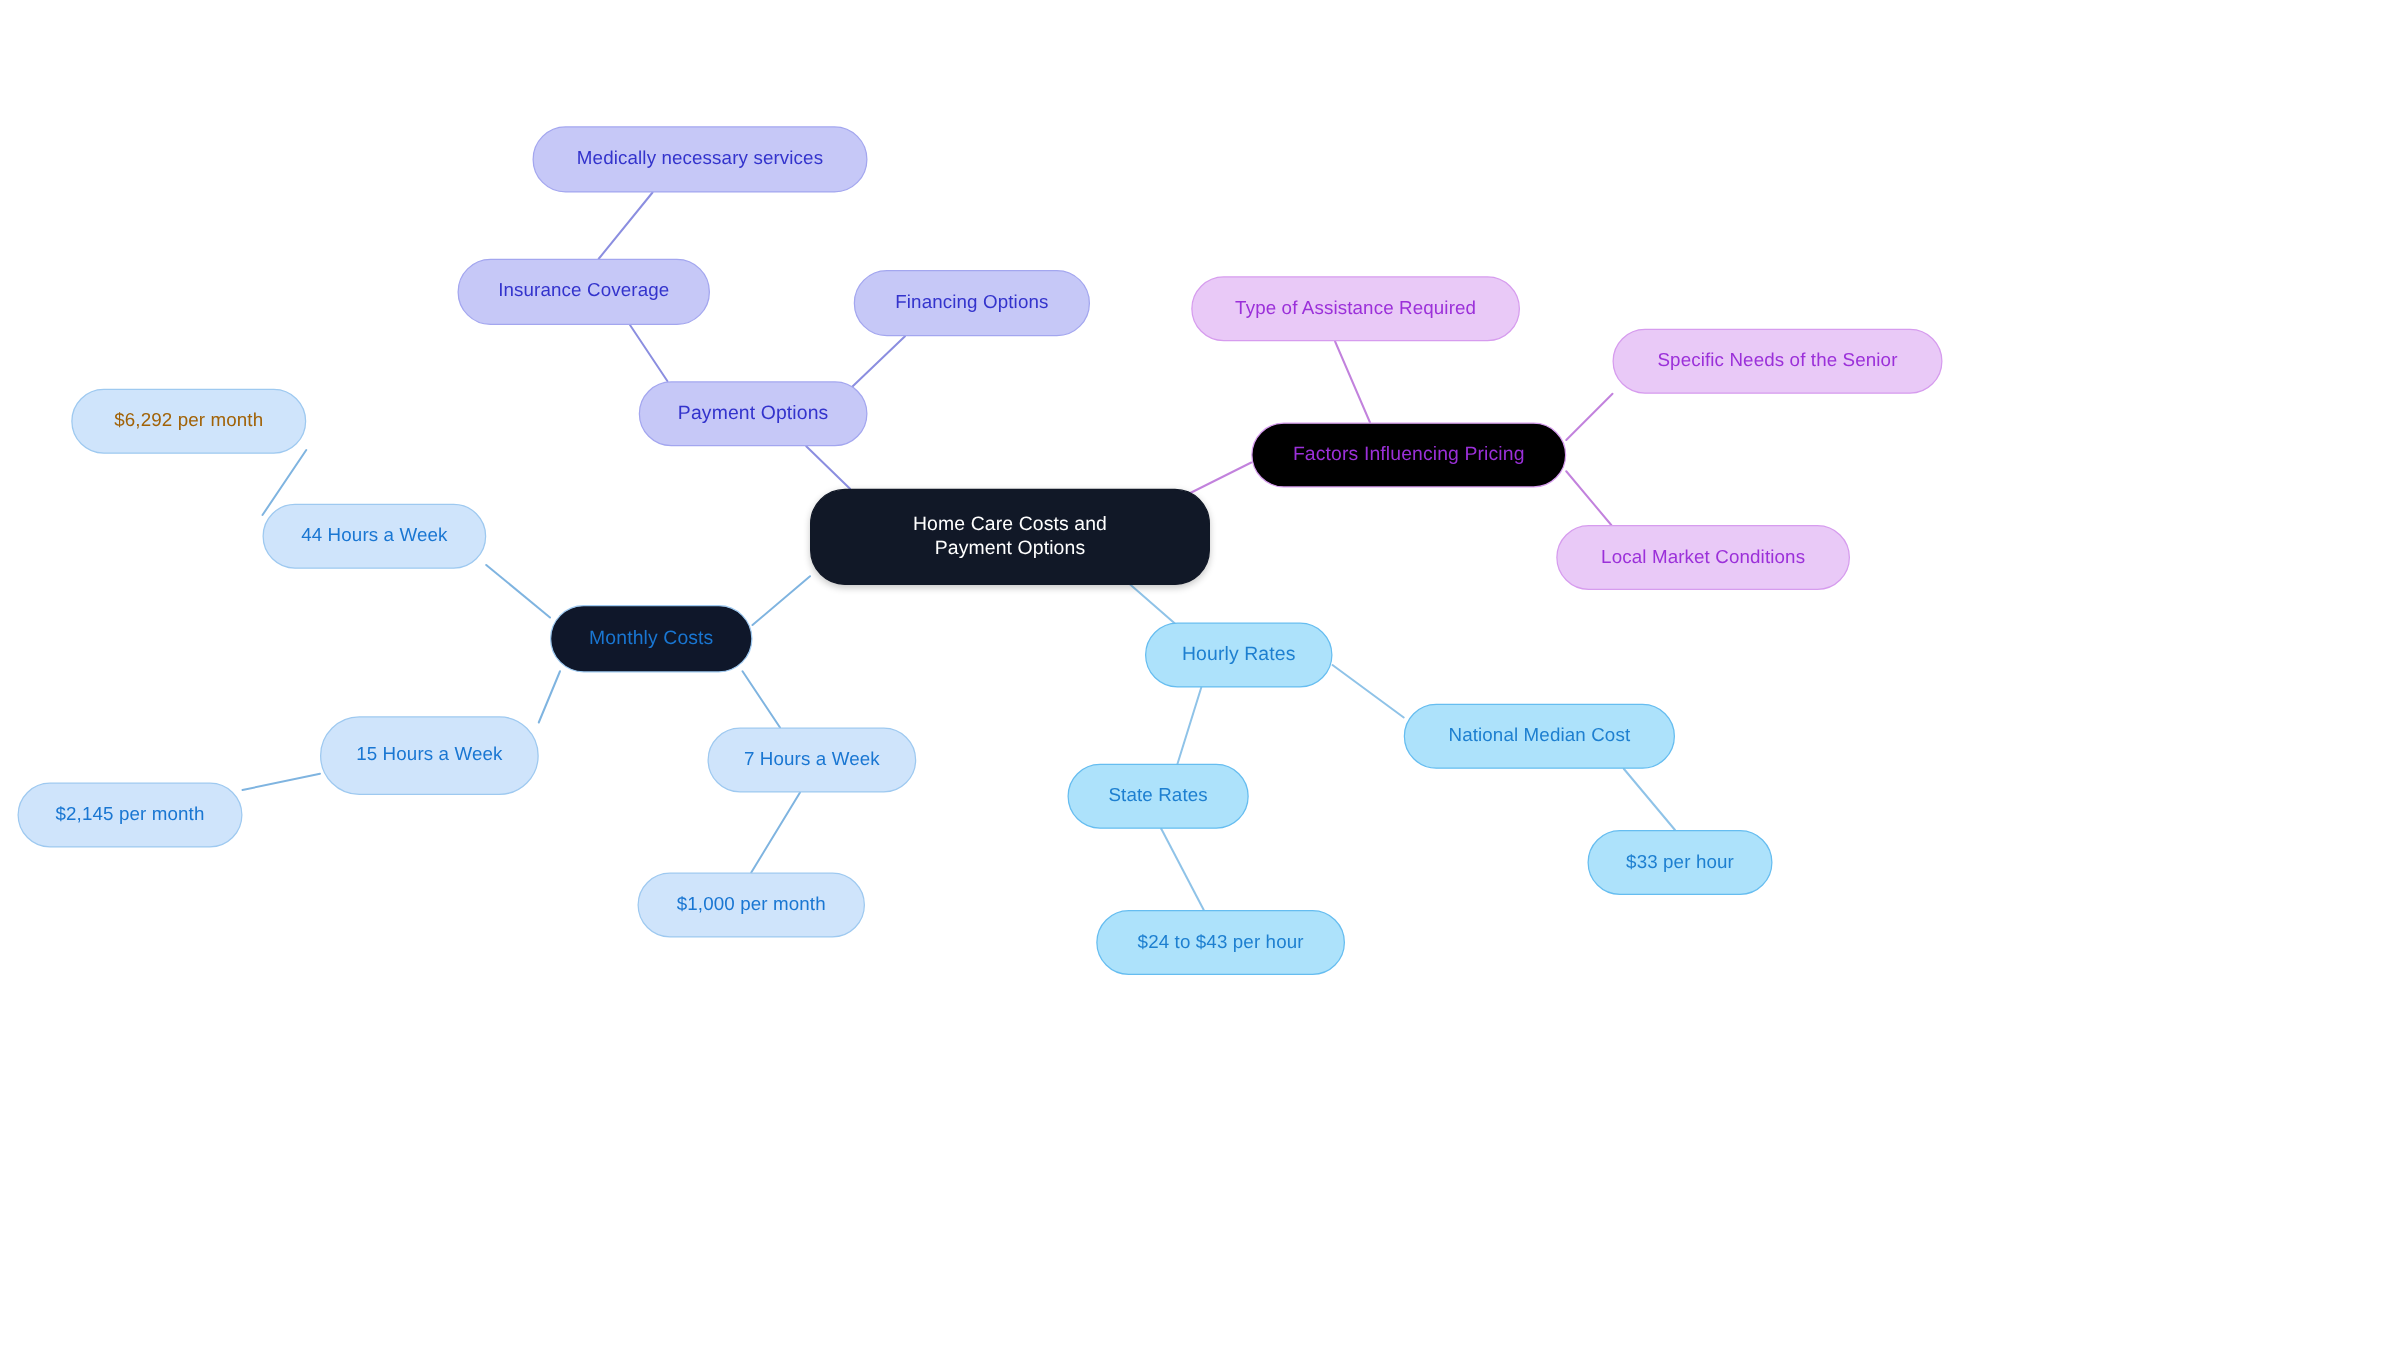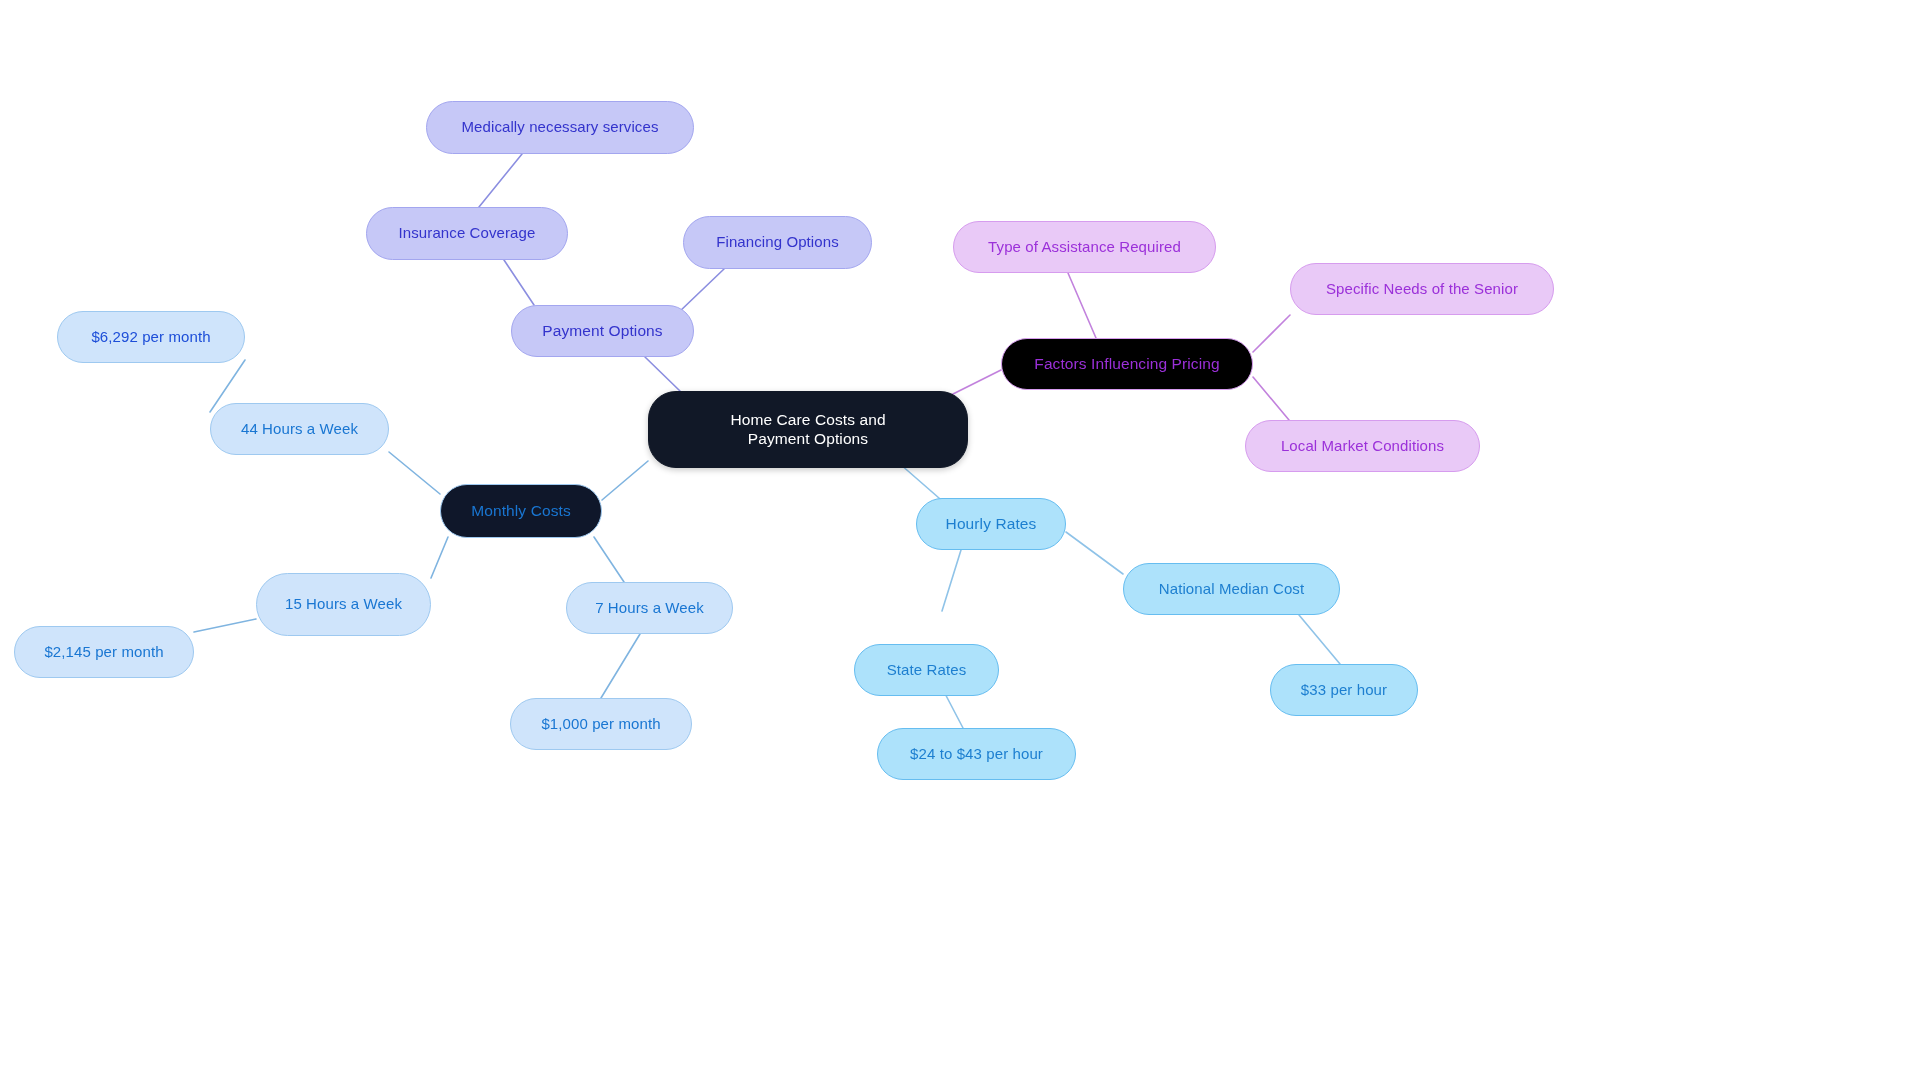--- a/index.html
+++ b/index.html
@@ -71,31 +71,31 @@
       <line x1="933" y1="404" x2="1001" y2="370" stroke="#c282dd" stroke-width="1.6" stroke-linecap="round"></line>
       <line x1="1096" y1="338" x2="1068" y2="273" stroke="#c282dd" stroke-width="1.6" stroke-linecap="round"></line>
       <line x1="1253" y1="352" x2="1290" y2="315" stroke="#c282dd" stroke-width="1.6" stroke-linecap="round"></line>
       <line x1="1253" y1="377" x2="1289" y2="420" stroke="#c282dd" stroke-width="1.6" stroke-linecap="round"></line>
     </svg>
   <div id="node-layer">
       <div class="node root" style="left: 648px; top: 391px; width: 320px; height: 77px; background: rgb(17, 24, 39); border-color: rgb(17, 24, 39); color: rgb(255, 255, 255); font-size: 15.5px; font-weight: 400;"><span>Home Care Costs and
 Payment Options</span></div>
       <div class="node" style="left: 440px; top: 484px; width: 162px; height: 54px; background: #0f172a; border-color: rgb(158, 201, 240); color: rgb(25, 118, 210); font-size: 15.5px; font-weight: 400;"><span>Monthly Costs</span></div>
       <div class="node" style="left: 210px; top: 403px; width: 179px; height: 52px; background: rgb(207, 228, 251); border-color: rgb(158, 201, 240); color: rgb(25, 118, 210); font-size: 15px; font-weight: 400;"><span>44 Hours a Week</span></div>
-      <div class="node" style="left: 57px; top: 311px; width: 188px; height: 52px; background: rgb(207, 228, 251); border-color: rgb(158, 201, 240); color: #1d4ed8; font-size: 15px; font-weight: 400;"><span>$6,292 per month</span></div>
+      <div class="node" style="left: 57px; top: 311px; width: 188px; height: 52px; background: rgb(207, 228, 251); border-color: rgb(158, 201, 240); color: #a16207; font-size: 15px; font-weight: 400;"><span>$6,292 per month</span></div>
       <div class="node" style="left: 256px; top: 573px; width: 175px; height: 63px; background: rgb(207, 228, 251); border-color: rgb(158, 201, 240); color: rgb(25, 118, 210); font-size: 15px; font-weight: 400;"><span>15 Hours a Week</span></div>
       <div class="node" style="left: 14px; top: 626px; width: 180px; height: 52px; background: rgb(207, 228, 251); border-color: rgb(158, 201, 240); color: rgb(25, 118, 210); font-size: 15px; font-weight: 400;"><span>$2,145 per month</span></div>
       <div class="node" style="left: 566px; top: 582px; width: 167px; height: 52px; background: rgb(207, 228, 251); border-color: rgb(158, 201, 240); color: rgb(25, 118, 210); font-size: 15px; font-weight: 400;"><span>7 Hours a Week</span></div>
       <div class="node" style="left: 510px; top: 698px; width: 182px; height: 52px; background: rgb(207, 228, 251); border-color: rgb(158, 201, 240); color: rgb(25, 118, 210); font-size: 15px; font-weight: 400;"><span>$1,000 per month</span></div>
       <div class="node" style="left: 511px; top: 305px; width: 183px; height: 52px; background: rgb(198, 200, 247); border-color: rgb(163, 166, 239); color: rgb(51, 51, 204); font-size: 15.5px; font-weight: 400;"><span>Payment Options</span></div>
       <div class="node" style="left: 366px; top: 207px; width: 202px; height: 53px; background: rgb(198, 200, 247); border-color: rgb(163, 166, 239); color: rgb(51, 51, 204); font-size: 15px; font-weight: 400; align-items: center;"><span>Insurance Coverage</span></div>
       <div class="node" style="left: 426px; top: 101px; width: 268px; height: 53px; background: rgb(198, 200, 247); border-color: rgb(163, 166, 239); color: rgb(51, 51, 204); font-size: 15px; font-weight: 400;"><span>Medically necessary services</span></div>
       <div class="node" style="left: 683px; top: 216px; width: 189px; height: 53px; background: rgb(198, 200, 247); border-color: rgb(163, 166, 239); color: rgb(51, 51, 204); font-size: 15px; font-weight: 400;"><span>Financing Options</span></div>
       <div class="node" style="left: 916px; top: 498px; width: 150px; height: 52px; background: rgb(173, 226, 251); border-color: rgb(102, 189, 240); color: rgb(29, 127, 208); font-size: 15.5px; font-weight: 400;"><span>Hourly Rates</span></div>
-      <div class="node" style="left: 854px; top: 611px; width: 145px; height: 52px; background: rgb(173, 226, 251); border-color: rgb(102, 189, 240); color: rgb(29, 127, 208); font-size: 15px; font-weight: 400; margin-top: 33px;"><span>State Rates</span></div>
+      <div class="node" style="left: 854px; top: 611px; width: 145px; height: 52px; background: rgb(173, 226, 251); border-color: rgb(102, 189, 240); color: rgb(29, 127, 208); font-size: 15px; font-weight: 400;"><span>State Rates</span></div>
       <div class="node" style="left: 877px; top: 728px; width: 199px; height: 52px; background: rgb(173, 226, 251); border-color: rgb(102, 189, 240); color: rgb(29, 127, 208); font-size: 15px; font-weight: 400;"><span>$24 to $43 per hour</span></div>
       <div class="node" style="left: 1123px; top: 563px; width: 217px; height: 52px; background: rgb(173, 226, 251); border-color: rgb(102, 189, 240); color: rgb(29, 127, 208); font-size: 15px; font-weight: 400;"><span>National Median Cost</span></div>
       <div class="node" style="left: 1270px; top: 664px; width: 148px; height: 52px; background: rgb(173, 226, 251); border-color: rgb(102, 189, 240); color: rgb(29, 127, 208); font-size: 15px; font-weight: 400;"><span>$33 per hour</span></div>
       <div class="node" style="left: 1001px; top: 338px; width: 252px; height: 52px; background: #000000; border-color: rgb(214, 156, 238); color: rgb(155, 48, 217); font-size: 15.5px; font-weight: 400;"><span>Factors Influencing Pricing</span></div>
       <div class="node" style="left: 953px; top: 221px; width: 263px; height: 52px; background: rgb(233, 201, 247); border-color: rgb(214, 156, 238); color: rgb(155, 48, 217); font-size: 15px; font-weight: 400;"><span>Type of Assistance Required</span></div>
       <div class="node" style="left: 1290px; top: 263px; width: 264px; height: 52px; background: rgb(233, 201, 247); border-color: rgb(214, 156, 238); color: rgb(155, 48, 217); font-size: 15px; font-weight: 400;"><span>Specific Needs of the Senior</span></div>
       <div class="node" style="left: 1245px; top: 420px; width: 235px; height: 52px; background: rgb(233, 201, 247); border-color: rgb(214, 156, 238); color: rgb(155, 48, 217); font-size: 15px; font-weight: 400;"><span>Local Market Conditions</span></div>
     </div>
 </div>
 

